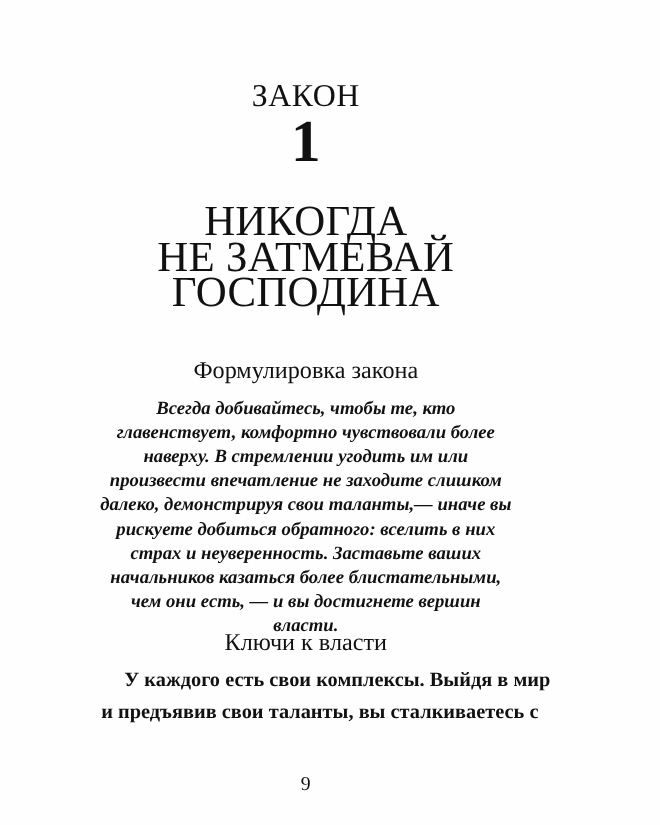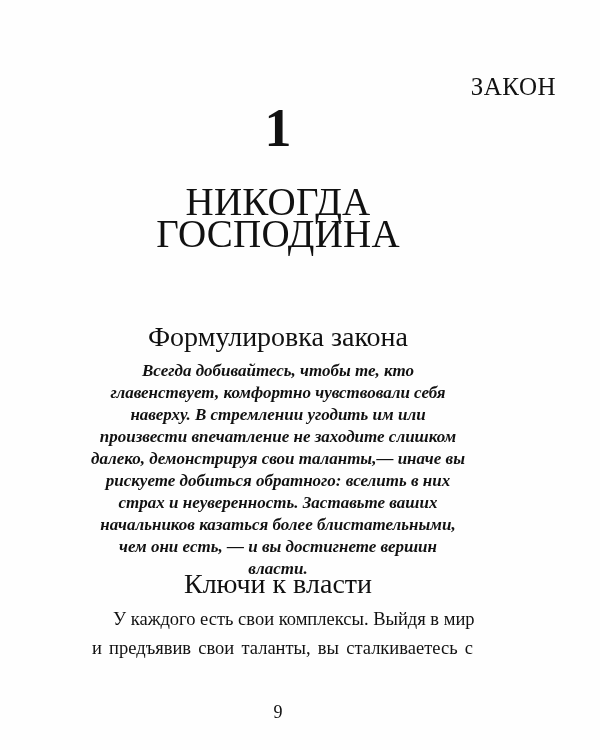--- a/index.html
+++ b/index.html
@@ -22,59 +22,58 @@
     background: #fefefe;
   }
   .center-block {
     position: absolute;
     left: 0;
     width: 556px;
     text-align: center;
   }
   .law-label {
     top: 72px;
-    font-size: 25px;
+    font-size: 29px;
     letter-spacing: 0.5px;
     line-height: 30px;
-    text-align: right;
   }
   .law-number {
     top: 98px;
     font-size: 54px;
     font-weight: bold;
     line-height: 60px;
   }
   .law-title {
     top: 186px;
     font-size: 39px;
     line-height: 32px;
     letter-spacing: 0.2px;
   }
   .law-title div { white-space: nowrap; }
   .section-heading {
-    font-size: 28px;
+    font-size: 22px;
     line-height: 26px;
   }
   .sh-1 { top: 324px; }
   .sh-2 { top: 571px; font-family: Liberation Serif, serif; }
   .statement {
     top: 360px;
     font-size: 17px;
     font-style: italic;
     font-weight: bold;
     line-height: 22px;
   }
   .statement div { white-space: nowrap; }
   .body-text {
     position: absolute;
     left: 92px;
     width: 381px;
     top: 605px;
     font-size: 18.5px;
-    font-weight: normal;
+    font-weight: bold;
     line-height: 29px;
   }
   .body-text div {
     white-space: nowrap;
     text-align: justify;
     text-align-last: justify;
   }
   .body-text .indent { padding-left: 21px; }
   .page-number {
     top: 701px;
@@ -86,28 +85,29 @@
 <body>
 
 <div class="page">
 
   <div class="center-block law-label">ЗАКОН</div>
 
   <div class="center-block law-number">1</div>
 
   <div class="center-block law-title">
     <div>НИКОГДА</div>
+    <div>НЕ ЗАТМЕВАЙ</div>
     <div>ГОСПОДИНА</div>
   </div>
 
   <div class="center-block section-heading sh-1">Формулировка закона</div>
 
   <div class="center-block statement">
     <div>Всегда добивайтесь, чтобы те, кто</div>
-    <div>главенствует, комфортно чувствовали себя</div>
+    <div>главенствует, комфортно чувствовали более</div>
     <div>наверху. В стремлении угодить им или</div>
     <div>произвести впечатление не заходите слишком</div>
     <div>далеко, демонстрируя свои таланты,— иначе вы</div>
     <div>рискуете добиться обратного: вселить в них</div>
     <div>страх и неуверенность. Заставьте ваших</div>
     <div>начальников казаться более блистательными,</div>
     <div>чем они есть, — и вы достигнете вершин</div>
     <div>власти.</div>
   </div>
 

